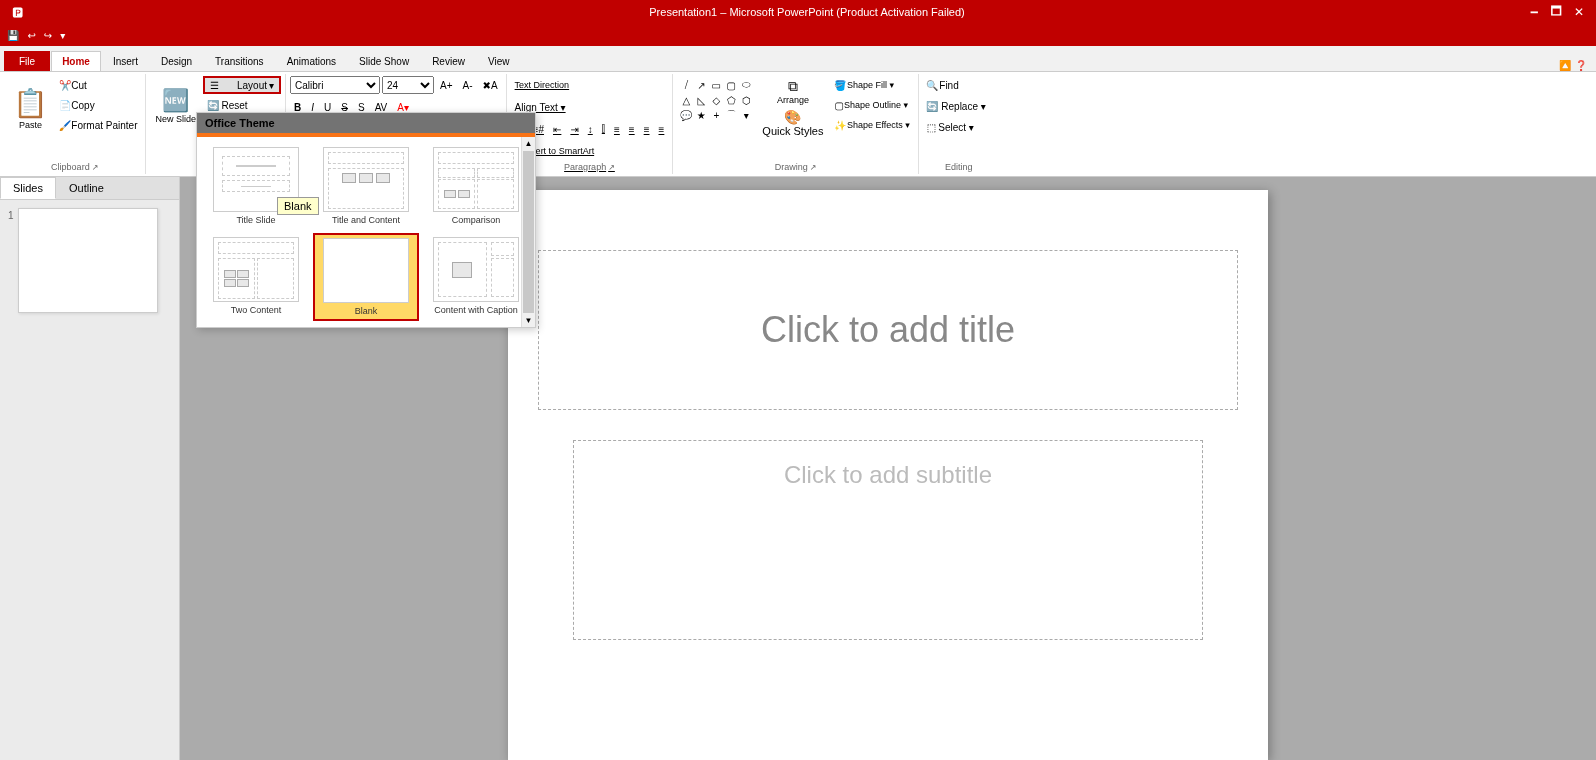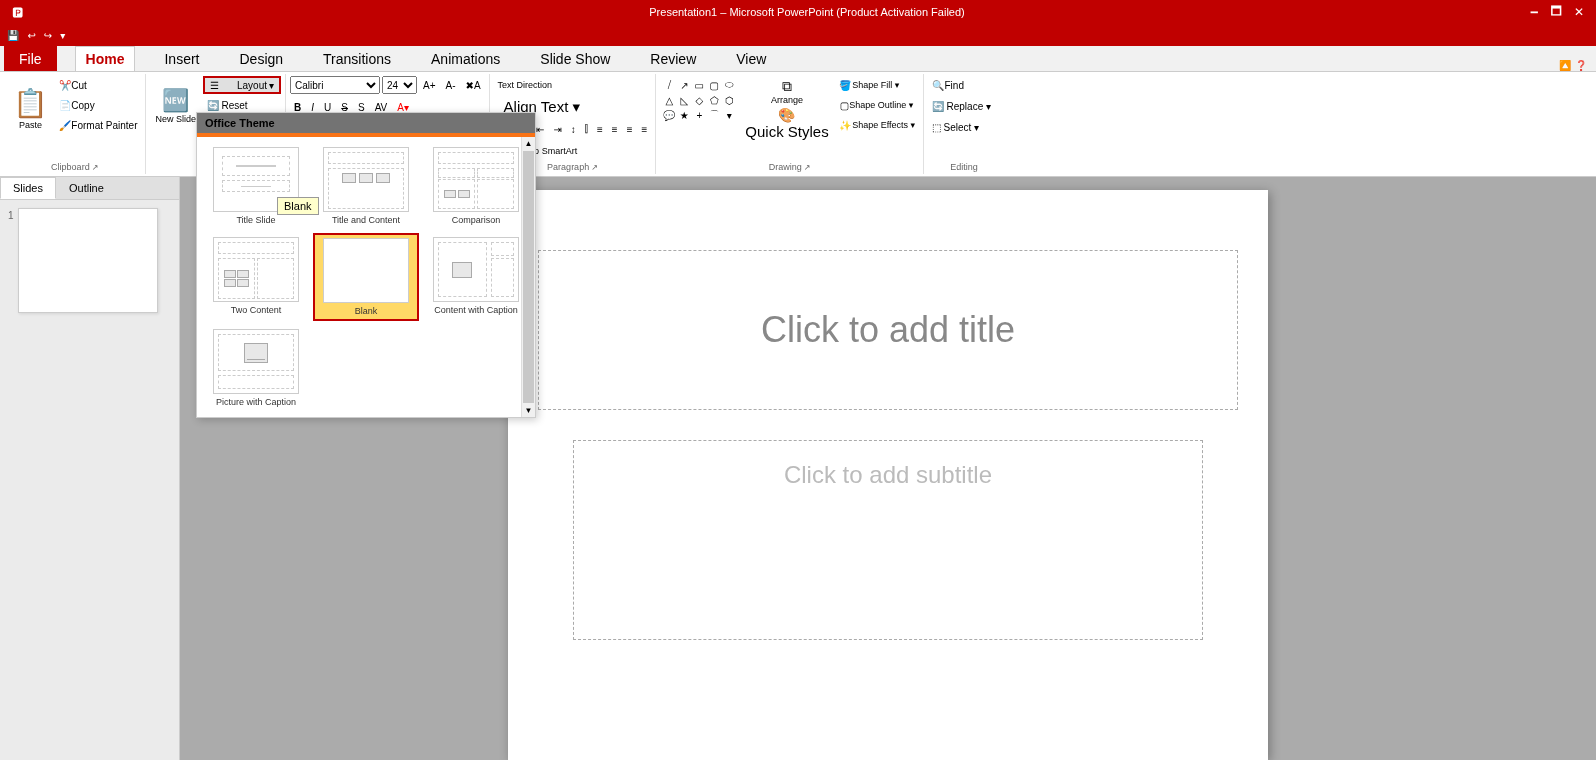--- a/index.html
+++ b/index.html
@@ -26,25 +26,25 @@
       background: #f1f1f1;
       display: flex;
       align-items: flex-end;
       padding: 0 4px;
       border-bottom: 1px solid #ccc;
       height: 26px;
     }
     .ribbon-tab {
       padding: 4px 10px;
       cursor: pointer;
-      font-size: 14px;
+      font-size: 10px;
       border: 1px solid transparent;
       border-bottom: none;
       background: transparent;
-      margin-right: 18px;
+      margin-right: 1px;
     }
     .ribbon-tab.active {
       background: white;
       border-color: #ccc;
       border-bottom-color: white;
       color: #c00000;
       font-weight: bold;
     }
     .ribbon-tab.file {
       background: #c00000;
@@ -427,21 +427,21 @@
       <span>Slides</span>
     </div>
   </div>
 
   <div class="rg" style="min-width:130px;">
     <div class="rg-content" style="flex-direction:column;">
       <div style="display:flex; gap:2px; margin-bottom:2px;">
         <select style="font-size:10px; width:90px; height:18px;">
           <option>Calibri</option>
         </select>
-        <select style="font-size:10px; width:35px; height:18px;">
+        <select style="font-size:10px; width:52px; height:18px;">
           <option>24</option>
         </select>
         <button class="ribbon-btn-small">A+</button>
         <button class="ribbon-btn-small">A-</button>
         <button class="ribbon-btn-small">✖A</button>
       </div>
       <div style="display:flex; gap:2px;">
         <button class="ribbon-btn-small" style="font-weight:bold;">B</button>
         <button class="ribbon-btn-small" style="font-style:italic;">I</button>
         <button class="ribbon-btn-small" style="text-decoration:underline;">U</button>
@@ -450,30 +450,30 @@
         <button class="ribbon-btn-small">AV</button>
         <button class="ribbon-btn-small" style="color:red;">A▾</button>
       </div>
     </div>
     <div class="rg-label">
       <span>Font</span>
       <span class="rg-label-expand">↗</span>
     </div>
   </div>
 
-  <div class="rg" style="min-width:120px;">
+  <div class="rg" style="min-width:120px;text-decoration:underline;">
     <div class="rg-content" style="flex-direction:column;">
       <div style="display:flex; gap:1px; margin-bottom:2px; flex-wrap:wrap;">
         <button class="ribbon-btn-small">
           <span style="font-size:9px;">Text Direction</span>
         </button>
       </div>
       <div style="display:flex; gap:1px; margin-bottom:2px;">
         <button class="ribbon-btn-small">
-          <span style="font-size:15px;margin-left:6px;">Align Text ▾</span>
+          <span style="font-size:10px;">Align Text ▾</span>
         </button>
       </div>
       <div style="display:flex; gap:1px;">
         <button class="ribbon-btn-small">☰</button>
         <button class="ribbon-btn-small">≡#</button>
         <button class="ribbon-btn-small">⇤</button>
         <button class="ribbon-btn-small">⇥</button>
         <button class="ribbon-btn-small">↕</button>
         <button class="ribbon-btn-small">⫿</button>
         <button class="ribbon-btn-small">≡</button>
@@ -512,21 +512,21 @@
           <div class="shape-icon">▾</div>
         </div>
       </div>
       <div class="ribbon-col">
         <button class="ribbon-btn-large" style="height:30px; min-width:40px;">
           <span style="font-size:14px;">⧉</span>
           <span style="font-size:9px;">Arrange</span>
         </button>
         <button class="ribbon-btn-large" style="height:30px; min-width:40px;">
           <span style="font-size:14px;">🎨</span>
-          <span style="font-size:15px;">Quick Styles</span>
+          <span style="font-size:11px;">Quick Styles</span>
         </button>
       </div>
       <div class="ribbon-col">
         <button class="ribbon-btn-small">
           <span>🪣</span>
           <span style="font-size:9px;">Shape Fill ▾</span>
         </button>
         <button class="ribbon-btn-small">
           <span>▢</span>
           <span style="font-size:9px;">Shape Outline ▾</span>
@@ -687,31 +687,20 @@
               </div>
               <div style="flex:1; display:flex; flex-direction:column; gap:2px; margin:4px 4px 4px 2px;">
                 <div style="border:1px dashed #ccc; height:14px;"></div>
                 <div style="border:1px dashed #ccc; flex:1;"></div>
               </div>
             </div>
           </div>
           <div class="layout-thumb-label">Content with Caption</div>
         </div>
 
-        <div class="layout-item">
-          <div class="layout-thumb">
-            <div style="margin:4px 4px 2px 4px; border:1px dashed #ccc; flex:1; display:flex; align-items:center; justify-content:center; height:40px;">
-              <div style="width:24px; height:20px; border:1px solid #aaa; background:#e8e8e8; position:relative;">
-                <div style="position:absolute; bottom:2px; left:2px; right:2px; height:1px; background:#aaa;"></div>
-              </div>
-            </div>
-            <div style="margin:2px 4px 4px 4px; border:1px dashed #ccc; height:14px;"></div>
-          </div>
-          <div class="layout-thumb-label">Picture with Caption</div>
-        </div>
 
       </div>
 
       <div style="position:absolute; right:0; top:0; bottom:0; width:14px; background:#f0f0f0; border-left:1px solid #ddd; display:flex; flex-direction:column;">
         <button style="background:none; border:none; font-size:8px; cursor:pointer; padding:2px 0;">▲</button>
         <div style="flex:1; background:#c8c8c8; margin:1px;"></div>
         <button style="background:none; border:none; font-size:8px; cursor:pointer; padding:2px 0;">▼</button>
       </div>
     </div>
   </div>

